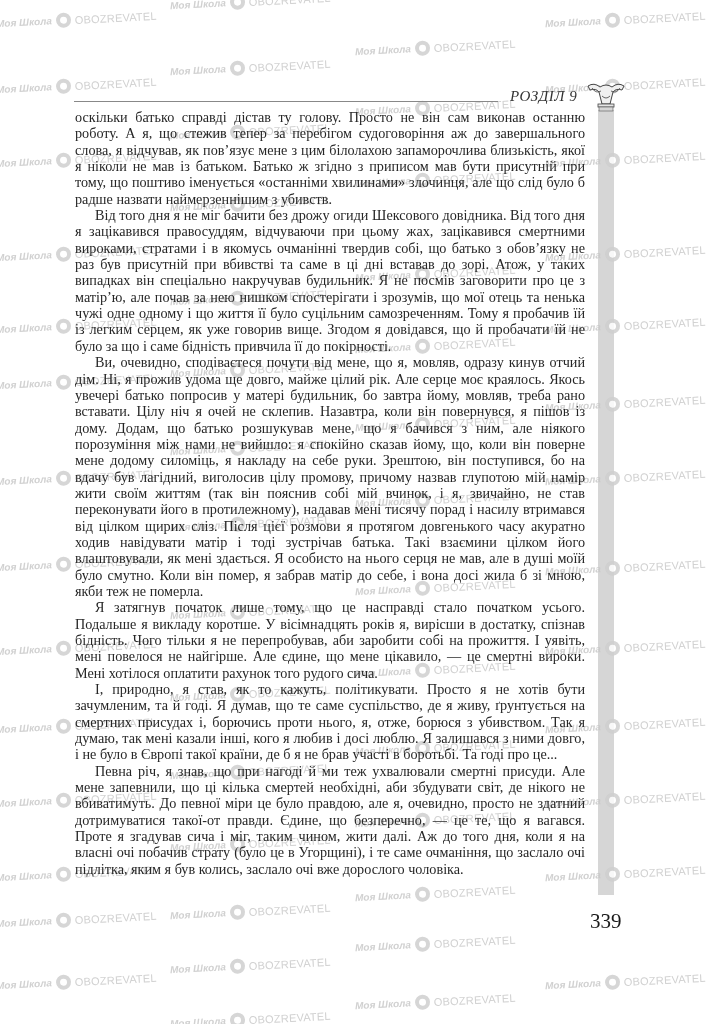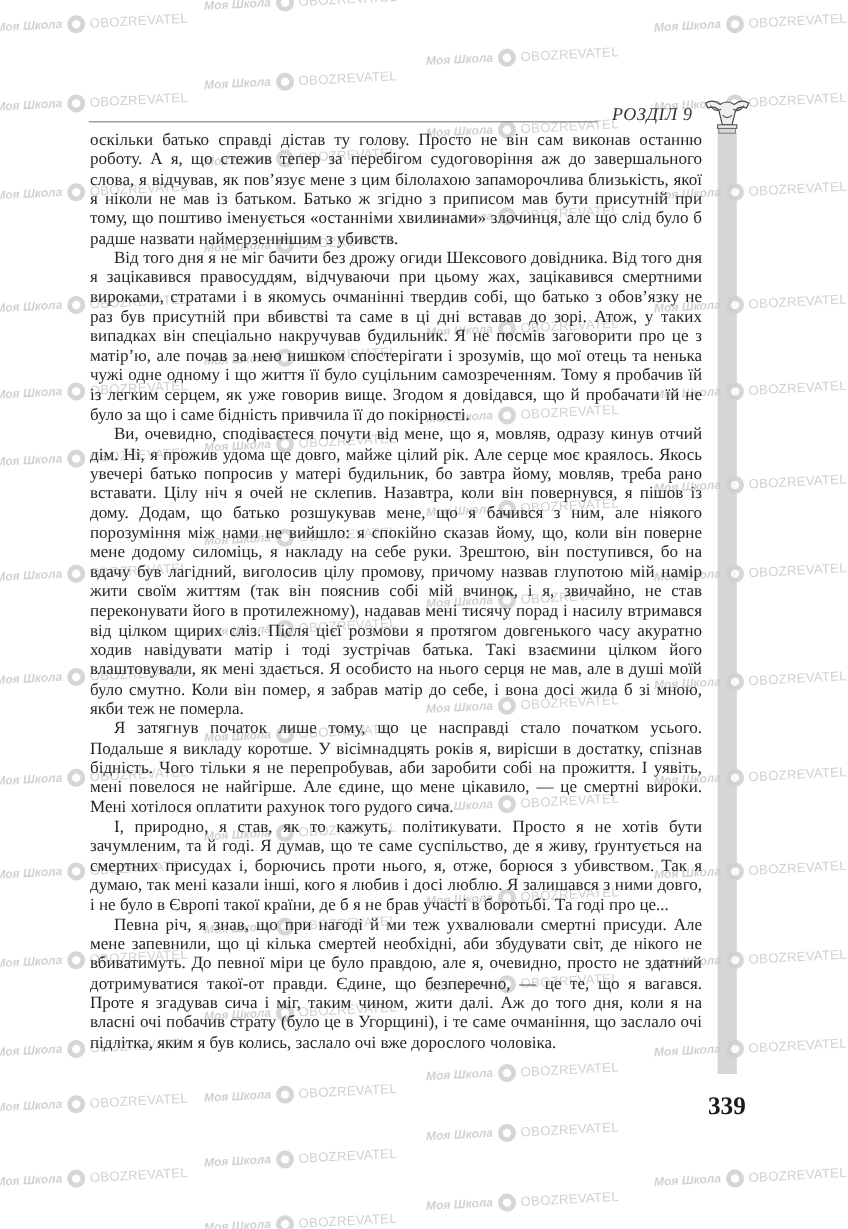--- a/index.html
+++ b/index.html
@@ -22,21 +22,21 @@
   .chapter-title { position: absolute; left: 510px; top: 88px; font-style: italic; font-size: 15px; color: #333; z-index: 2; letter-spacing: 0.5px; }
   .capital { position: absolute; left: 586px; top: 82px; width: 40px; height: 30px; z-index: 2; }
   .column-bar { position: absolute; left: 598px; top: 110px; width: 16px; height: 785px; background: #d6d6d6; z-index: 0; }
 
   .text-block {
     position: absolute; left: 75px; top: 109px; width: 510px; z-index: 2;
     font-size: 14.2px; line-height: 16.35px; text-align: justify; color: #262626;
   }
   .text-block p { margin: 0; text-indent: 20px; }
   .text-block p.cont { text-indent: 0; }
-  .page-number { position: absolute; left: 590px; top: 909px; font-size: 21px; font-weight: bold; color: #1a1a1a; z-index: 2; }
+  .page-number { position: absolute; left: 590px; top: 909px; font-size: 21px; font-weight: normal; color: #1a1a1a; z-index: 2; }
 </style>
 </head>
 <body>
 
 <div class="wm-layer">
   <div class="wm" style="left:-4px;top:12px">
       <span class="brand1">Моя Школа</span>
       <span class="logo"></span>
       <span class="brand2">OBOZREVATEL</span>
     </div>

